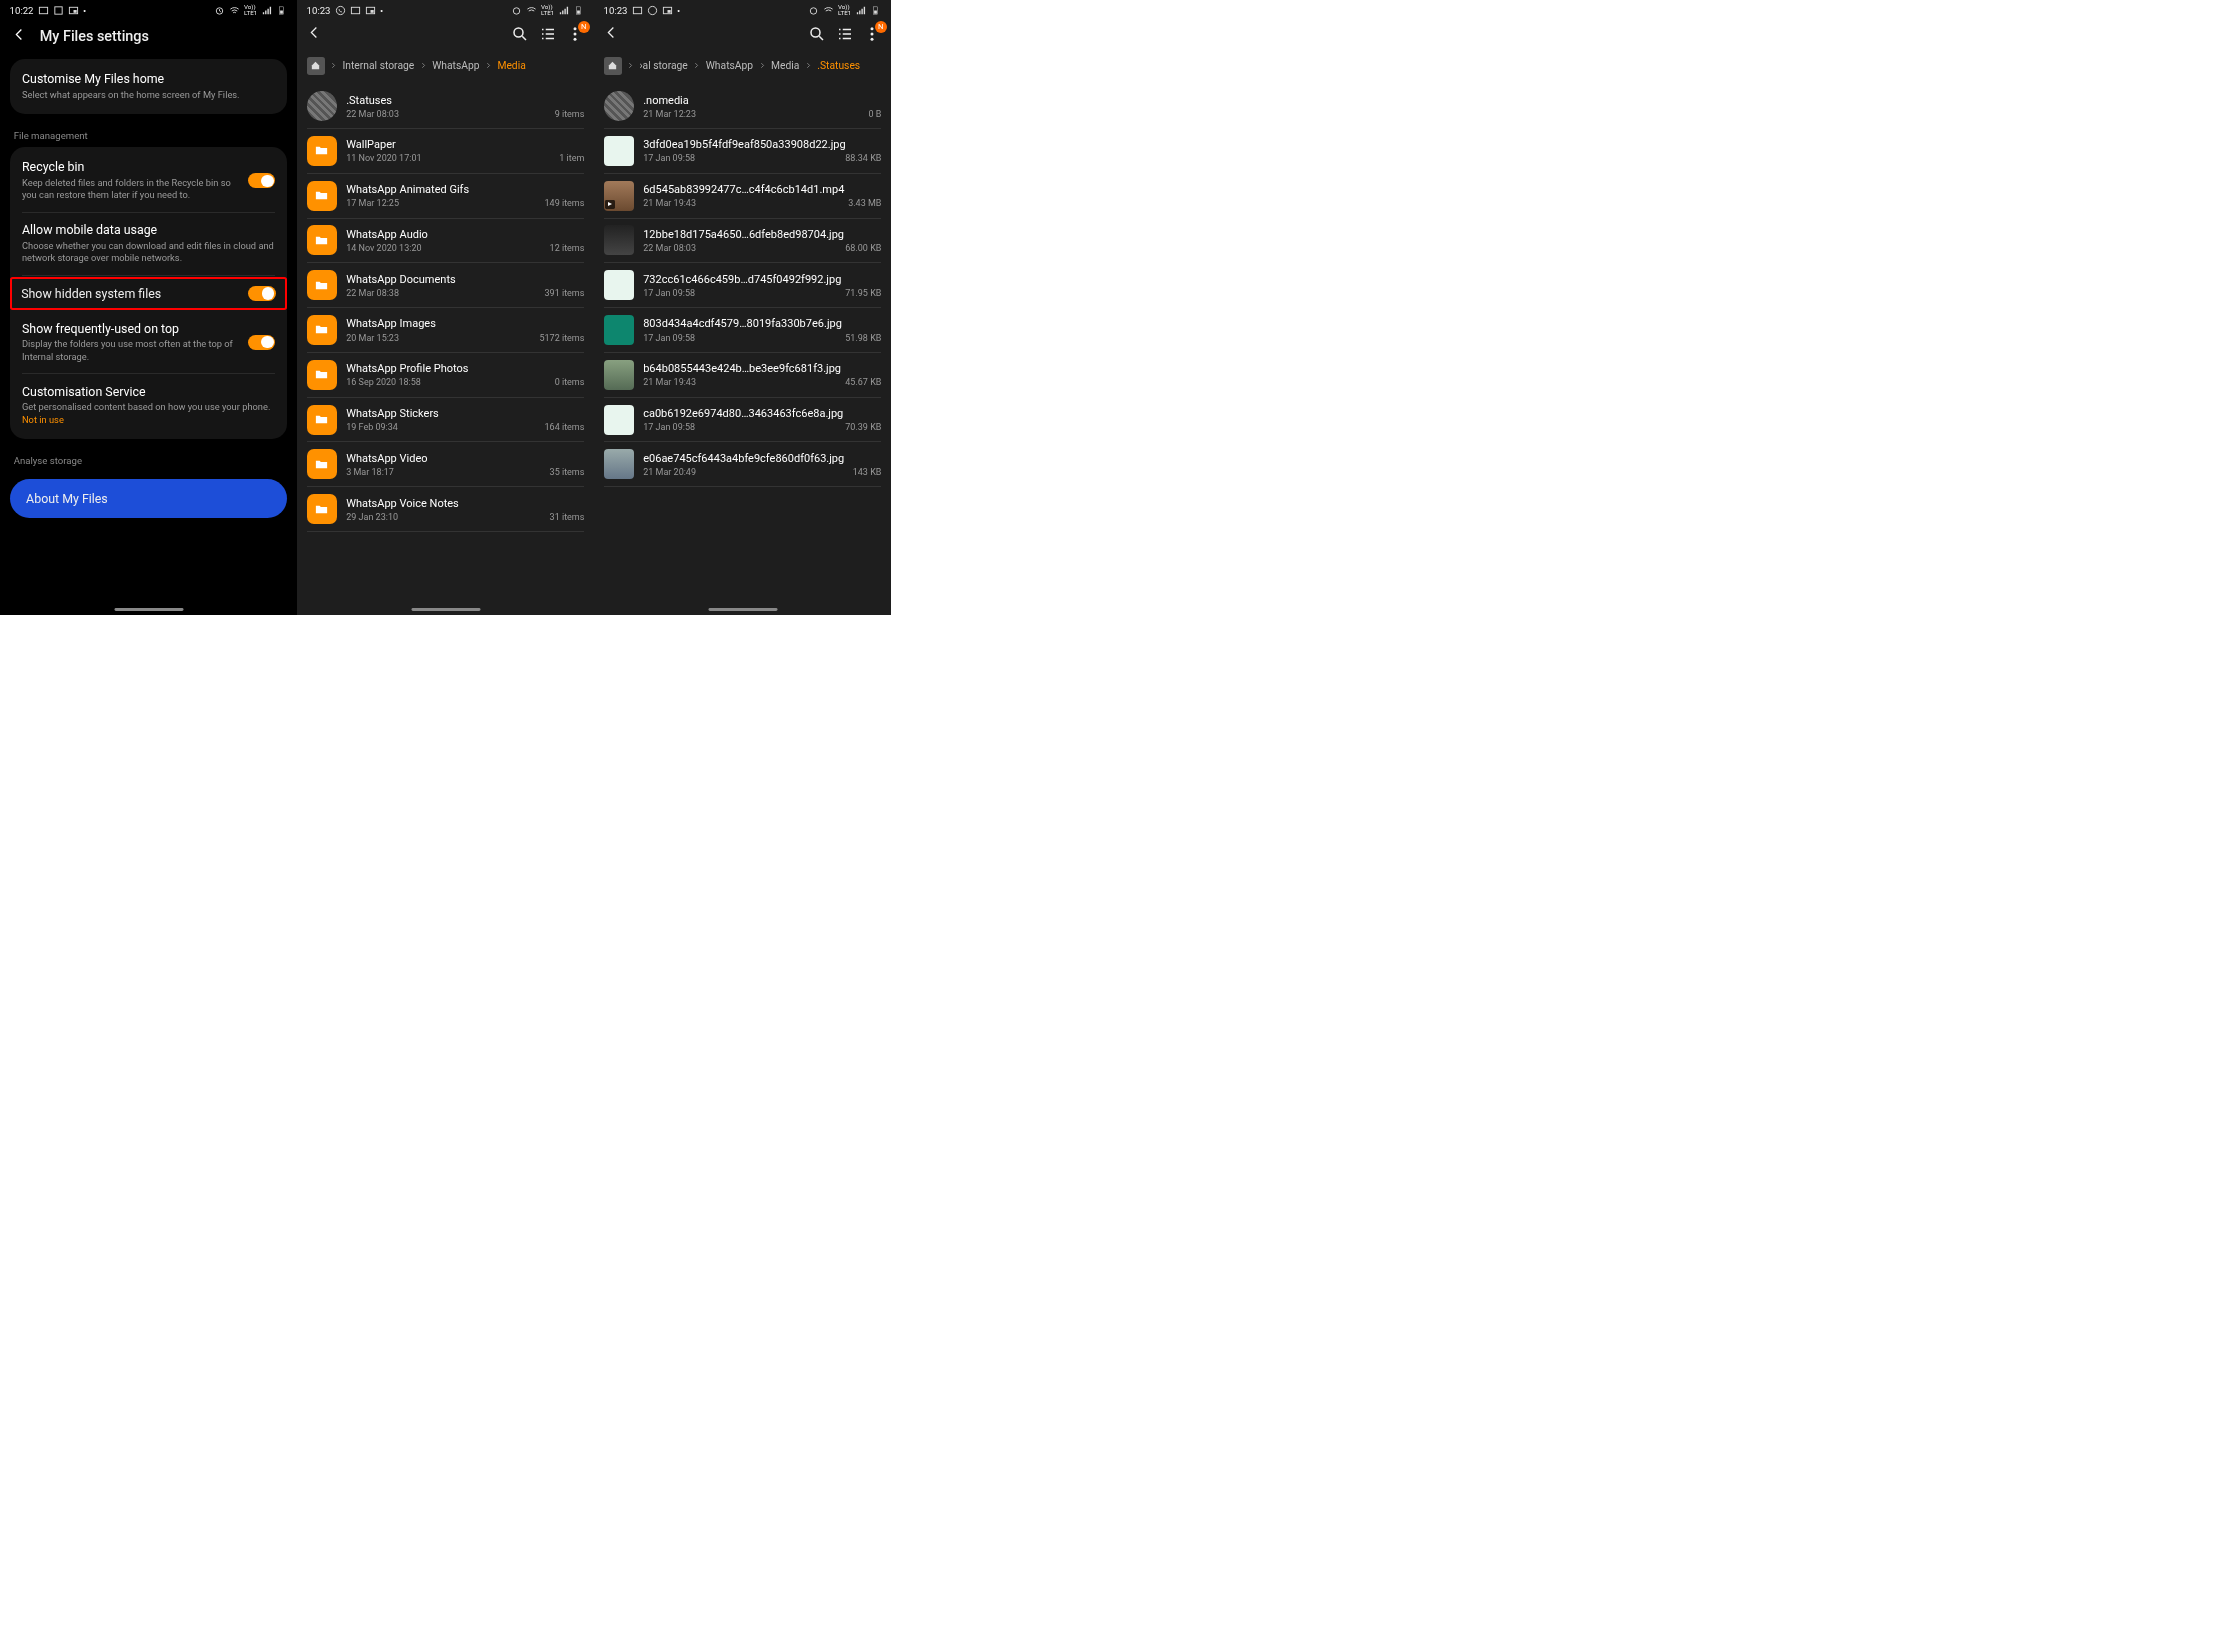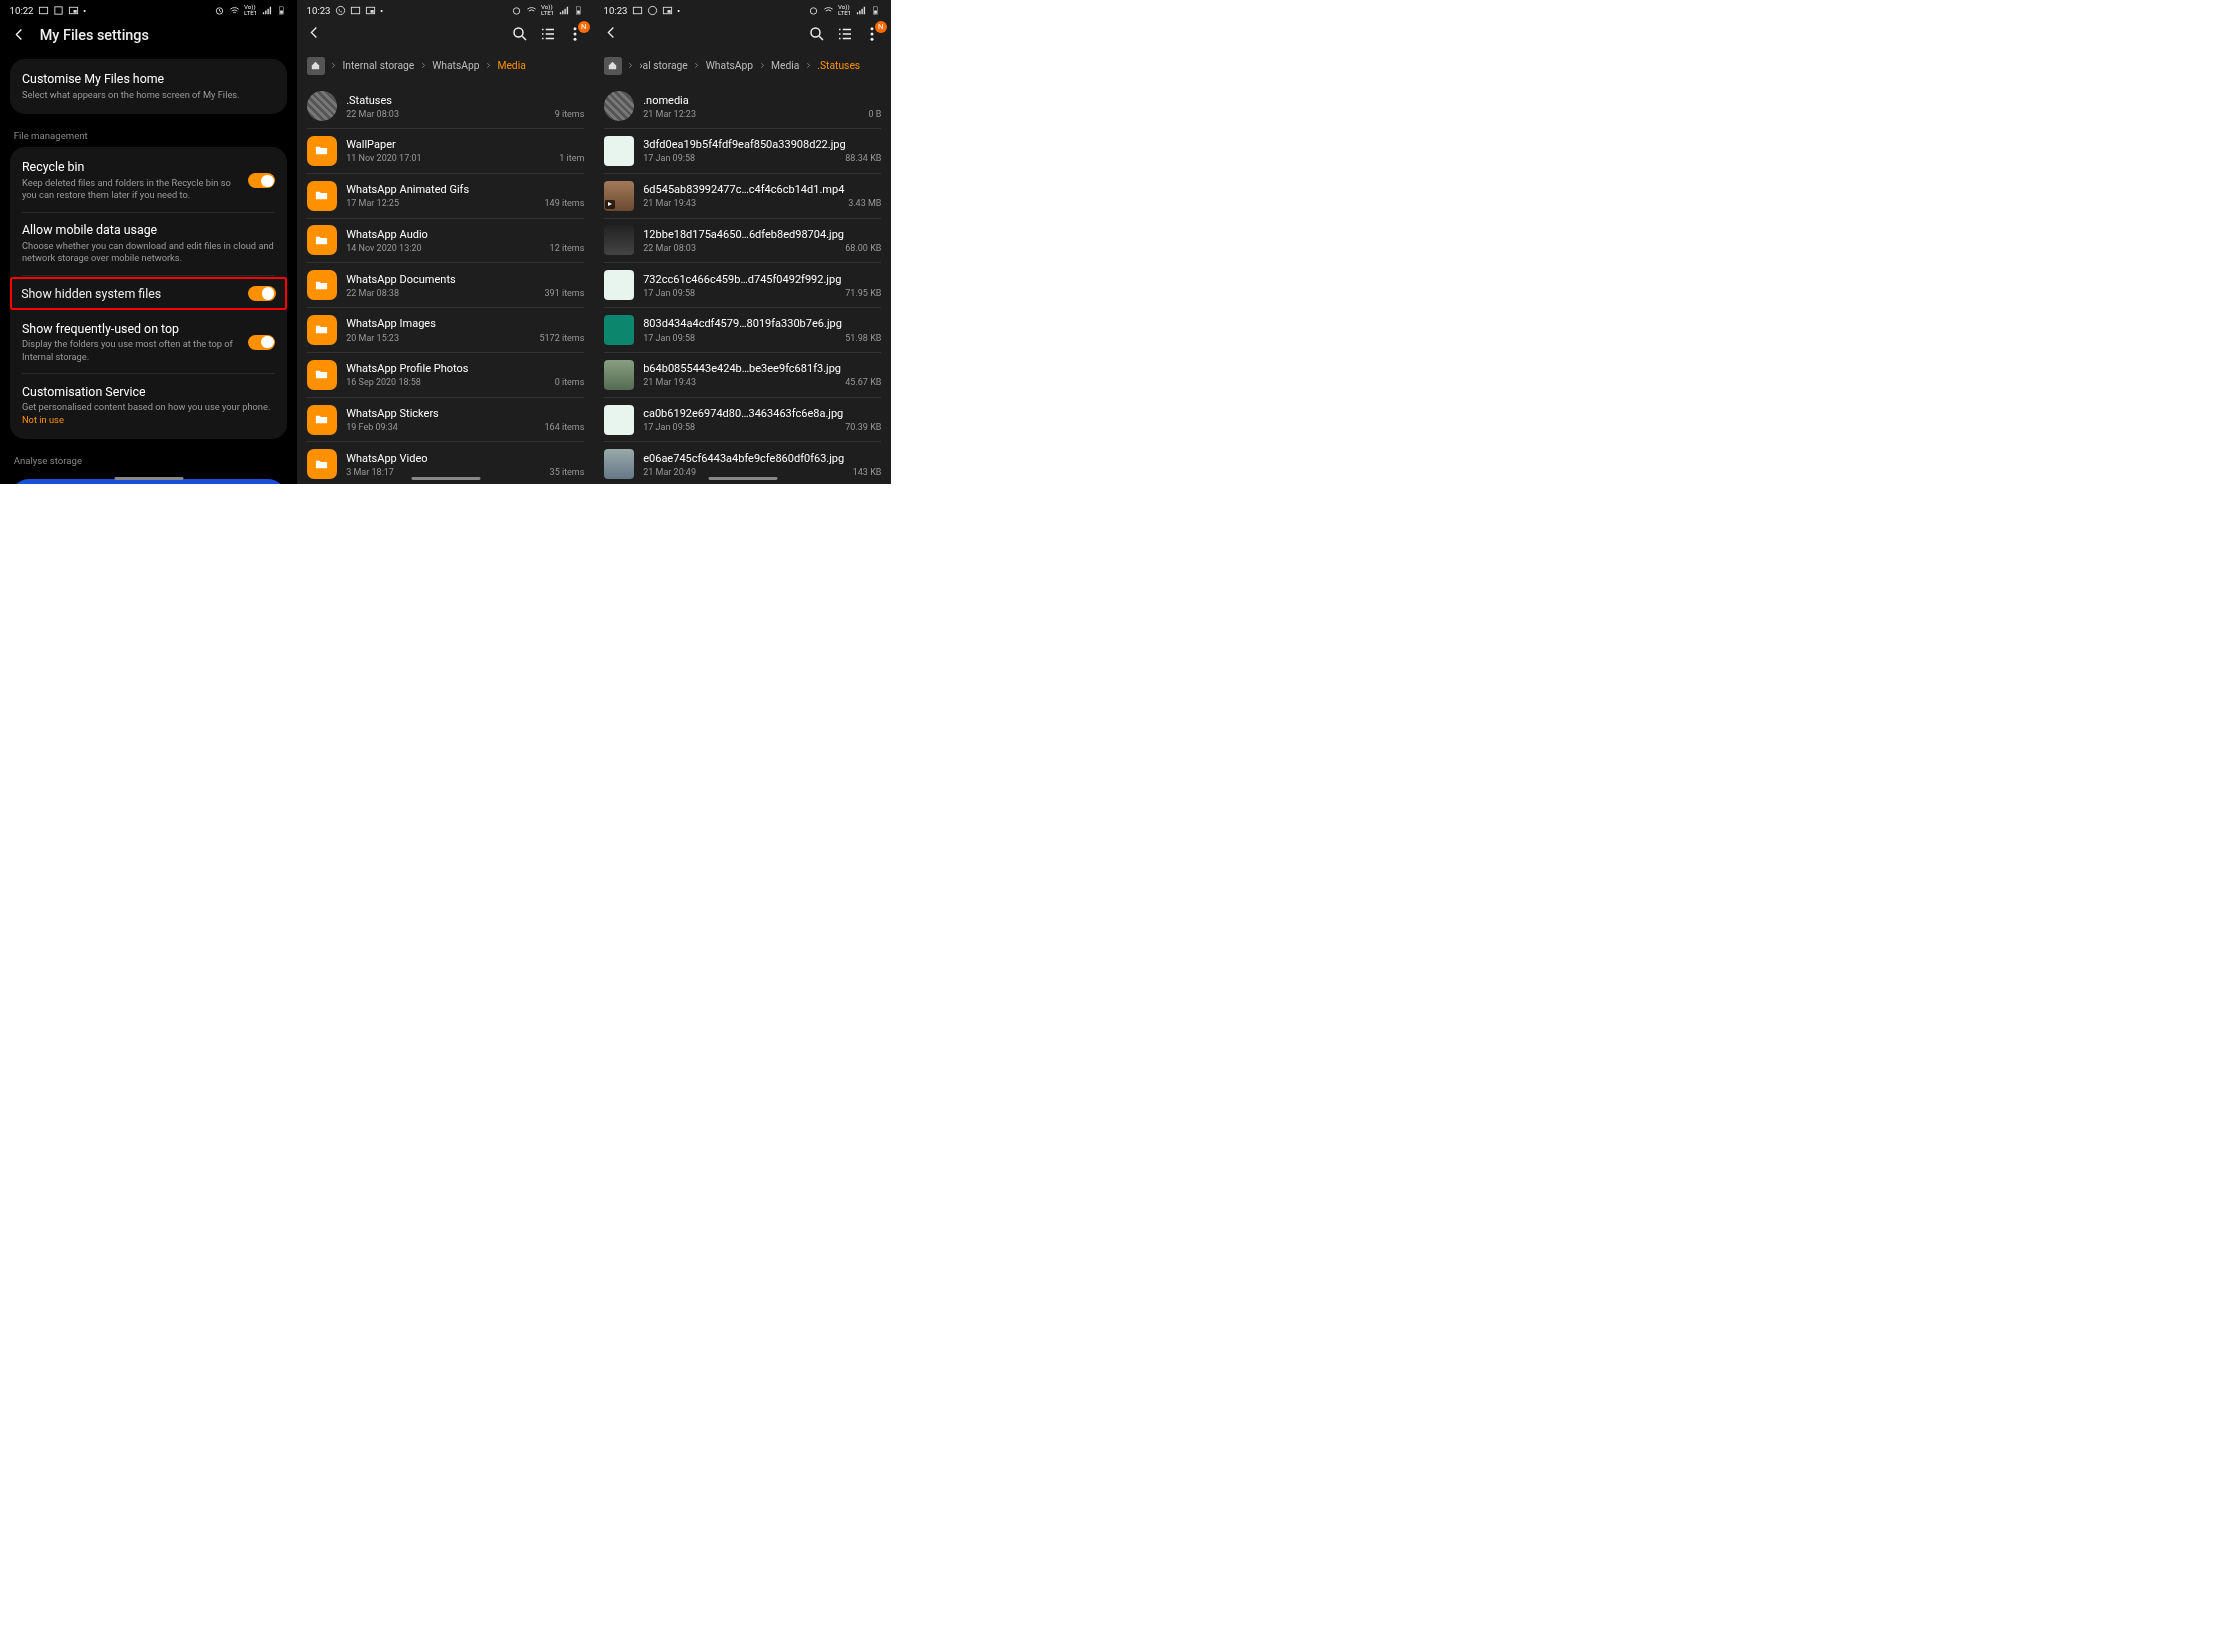--- a/index.html
+++ b/index.html
@@ -1,25 +1,25 @@
 <!DOCTYPE html>
 <html style="font-size:11px"><head>
 <meta charset="utf-8">
 <style>
   * { margin:0; padding:0; box-sizing:border-box; }
   body { background:#fff; font-family:-apple-system,Roboto,"Segoe UI",sans-serif; }
   .wrap { display:flex; width:891px; }
-  .screen { width:297px; height:484px; background:#000; color:#eee; overflow:hidden; position:relative; }
+  .screen { width:297px; height:615px; background:#000; color:#eee; overflow:hidden; position:relative; }
   .screen.gray { background:#1e1e1e; }
   
   .sbar { display:flex; justify-content:space-between; align-items:center; padding:4.1px 9.6px 1.4px; font-size:9.6px; }
   .sbar .l, .sbar .r { display:flex; gap:4.1px; align-items:center; }
   .sbar svg { width:11px; height:11px; fill:#ddd; }
   
-  .titlebar { display:flex; gap:12.4px; padding:9.6px 12.4px 13.7px; }
+  .titlebar { display:flex; align-items:center; gap:12.4px; padding:9.6px 12.4px 13.7px; }
   .titlebar svg { width:15px; height:15px; fill:#fff; }
   .titlebar .ttl { font-size:14.4px; font-weight:500; }
   
   .appbar { display:flex; align-items:center; justify-content:space-between; padding:6.9px 9.6px; }
   .appbar .back svg { width:15px; height:15px; fill:#eee; }
   .appbar .acts { display:flex; gap:9.6px; align-items:center; }
   .appbar .acts .ic { width:18px; height:18px; position:relative; }
   .appbar .acts .ic svg { width:18px; height:18px; fill:#eee; }
   .badge { position:absolute; top:-4.1px; right:-5.5px; width:12.4px; height:12.4px; border-radius:50%; background:#ff6b00; color:#fff; font-size:7.6px; display:flex; align-items:center; justify-content:center; }
   

